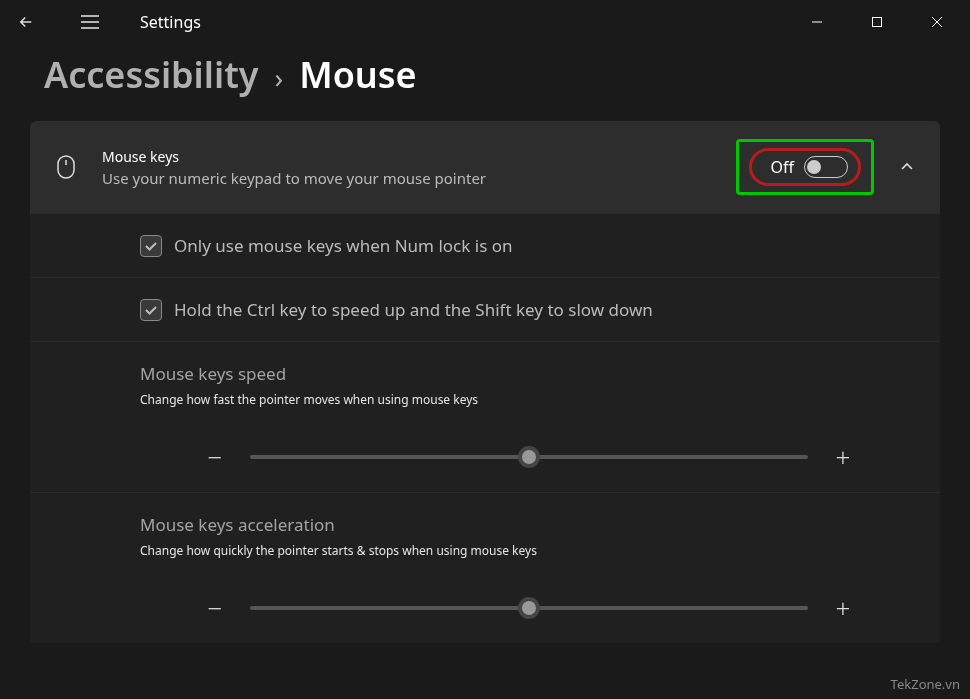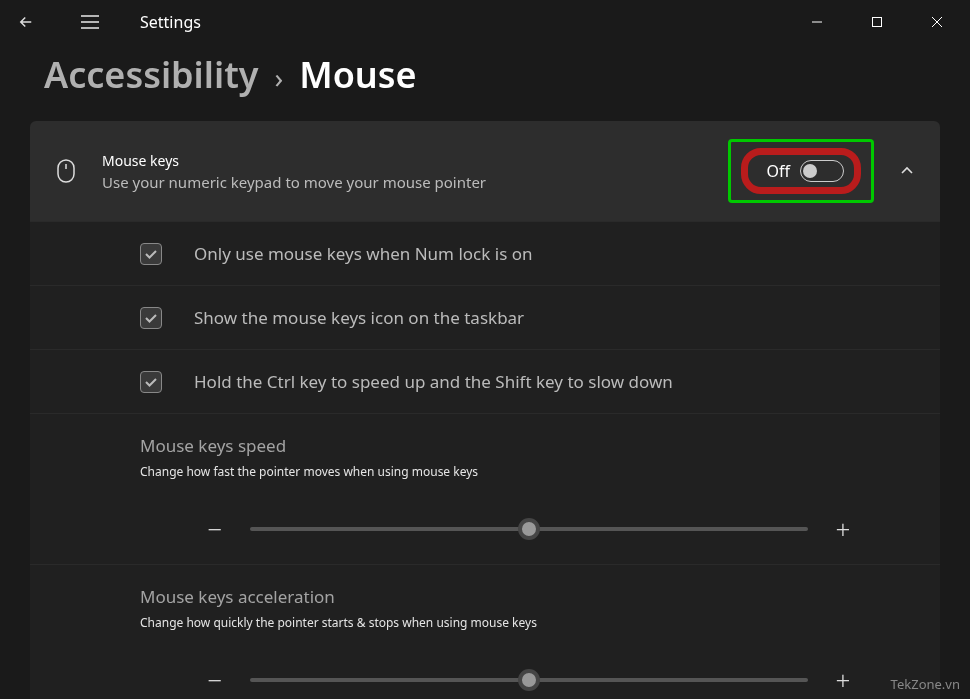--- a/index.html
+++ b/index.html
@@ -69,21 +69,21 @@
 .toggle-highlight {
   border: 3px solid #00c800;
   border-radius: 4px;
   padding: 6px 10px;
   display: flex;
   align-items: center;
   gap: 14px;
 }
 .toggle-wrap {
   display: flex; align-items: center; gap: 10px;
-  border: 7px solid #b91c1c;
+  border: 3px solid #b91c1c;
   border-radius: 20px;
   padding: 5px 10px 5px 18px;
   cursor: pointer;
 }
 .toggle-label { font-size: 16px; color: #fff; }
 .toggle-track {
   width: 44px; height: 22px;
   border: 1px solid #ccc;
   border-radius: 12px;
   display: flex; align-items: center;
@@ -98,21 +98,21 @@
 .chev-btn { color: #ddd; cursor: pointer; padding: 4px; }
 .sub-rows { }
 .sub-row {
   background: #202020;
   border-top: 1px solid #2a2a2a;
   padding: 20px 22px 20px 110px;
   display: flex;
   flex-direction: column;
   gap: 6px;
 }
-.check-row { flex-direction: row; align-items: center; gap: 32px; padding-top: 20px; padding-bottom: 20px; }
+.check-row { flex-direction: row; align-items: center; gap: 12px; padding-top: 20px; padding-bottom: 20px; }
 .checkbox {
   width: 22px; height: 22px;
   border: 1px solid #888;
   border-radius: 4px;
   background: #3a3a3a;
   display: flex; align-items: center; justify-content: center;
   cursor: pointer;
   color: #bbb;
   flex-shrink: 0;
 }
@@ -228,28 +228,20 @@
   <div class="sub-rows">
     <div class="sub-row check-row">
       <div class="checkbox">
         <svg width="14" height="14" viewBox="0 0 14 14" fill="none" stroke="currentColor" stroke-width="2">
             <path d="M2 7l3.5 3.5L12 4"></path>
           </svg>
       </div>
       <div class="check-text">Only use mouse keys when Num lock is on</div>
     </div>
 
-    <div class="sub-row check-row">
-      <div class="checkbox">
-        <svg width="14" height="14" viewBox="0 0 14 14" fill="none" stroke="currentColor" stroke-width="2">
-            <path d="M2 7l3.5 3.5L12 4"></path>
-          </svg>
-      </div>
-      <div class="check-text">Show the mouse keys icon on the taskbar</div>
-    </div>
 
     <div class="sub-row check-row">
       <div class="checkbox">
         <svg width="14" height="14" viewBox="0 0 14 14" fill="none" stroke="currentColor" stroke-width="2">
             <path d="M2 7l3.5 3.5L12 4"></path>
           </svg>
       </div>
       <div class="check-text">Hold the Ctrl key to speed up and the Shift key to slow down</div>
     </div>
 

